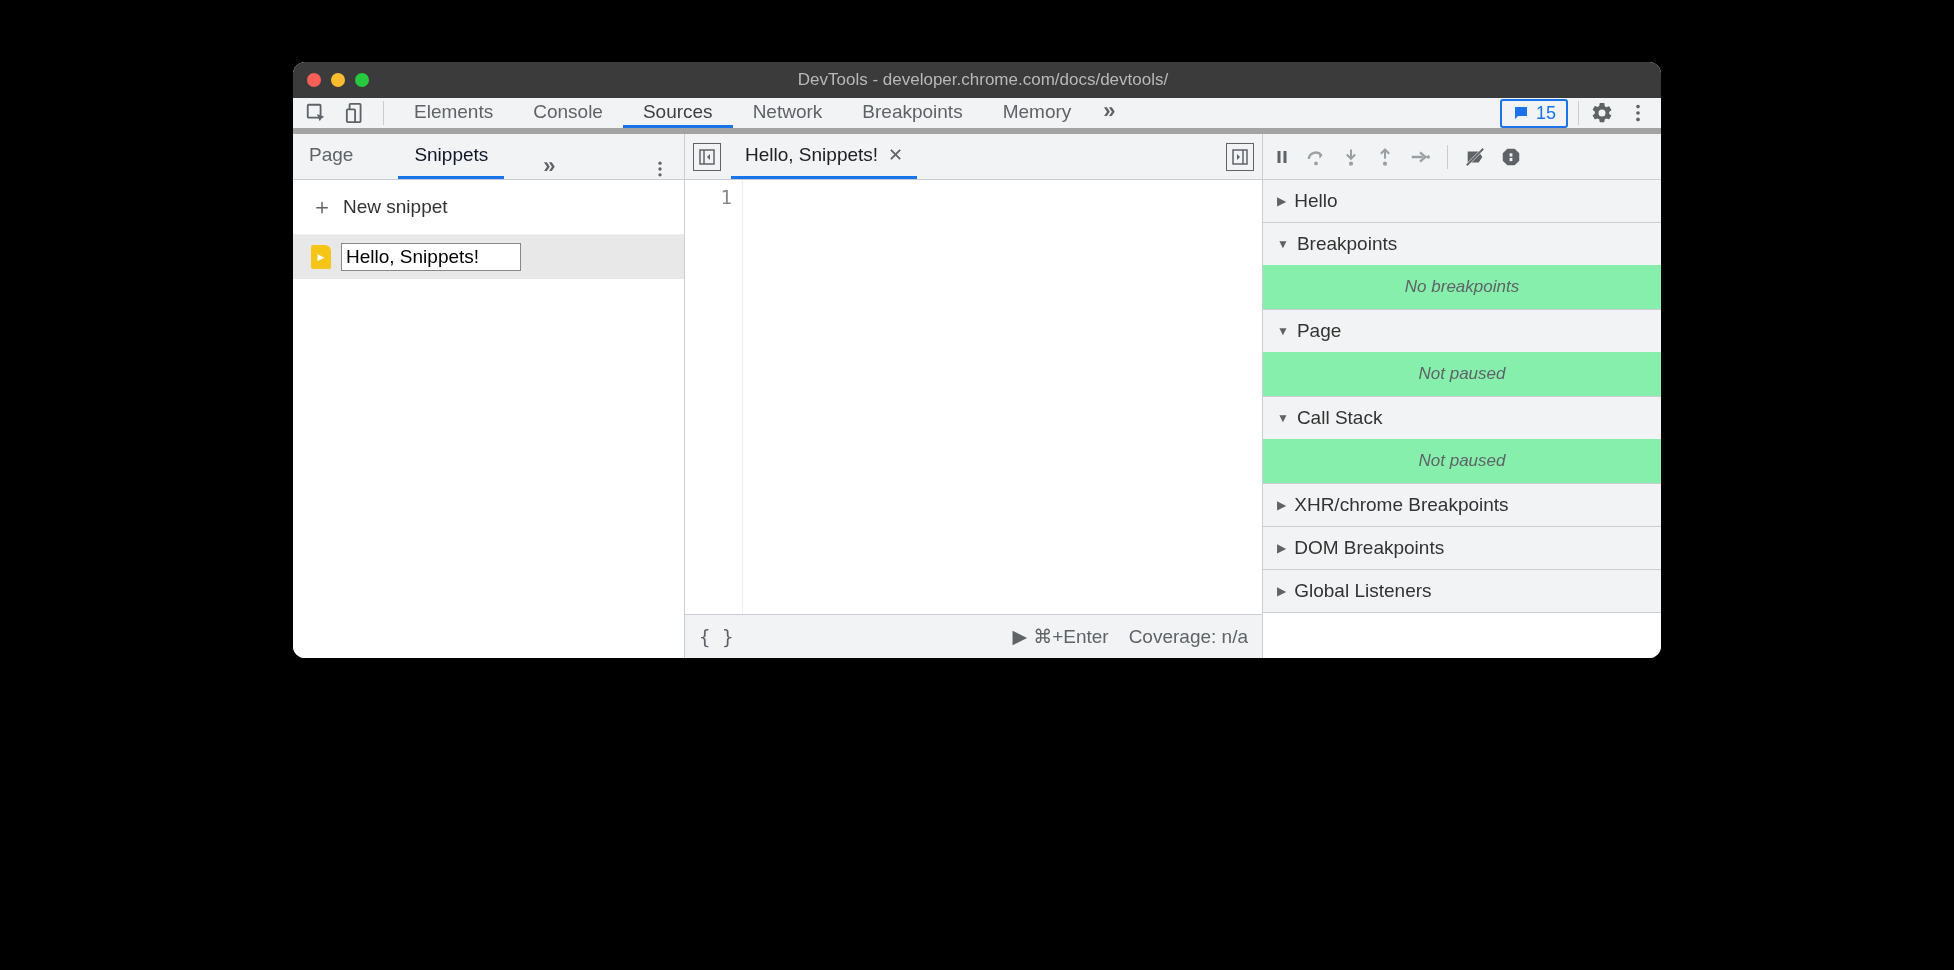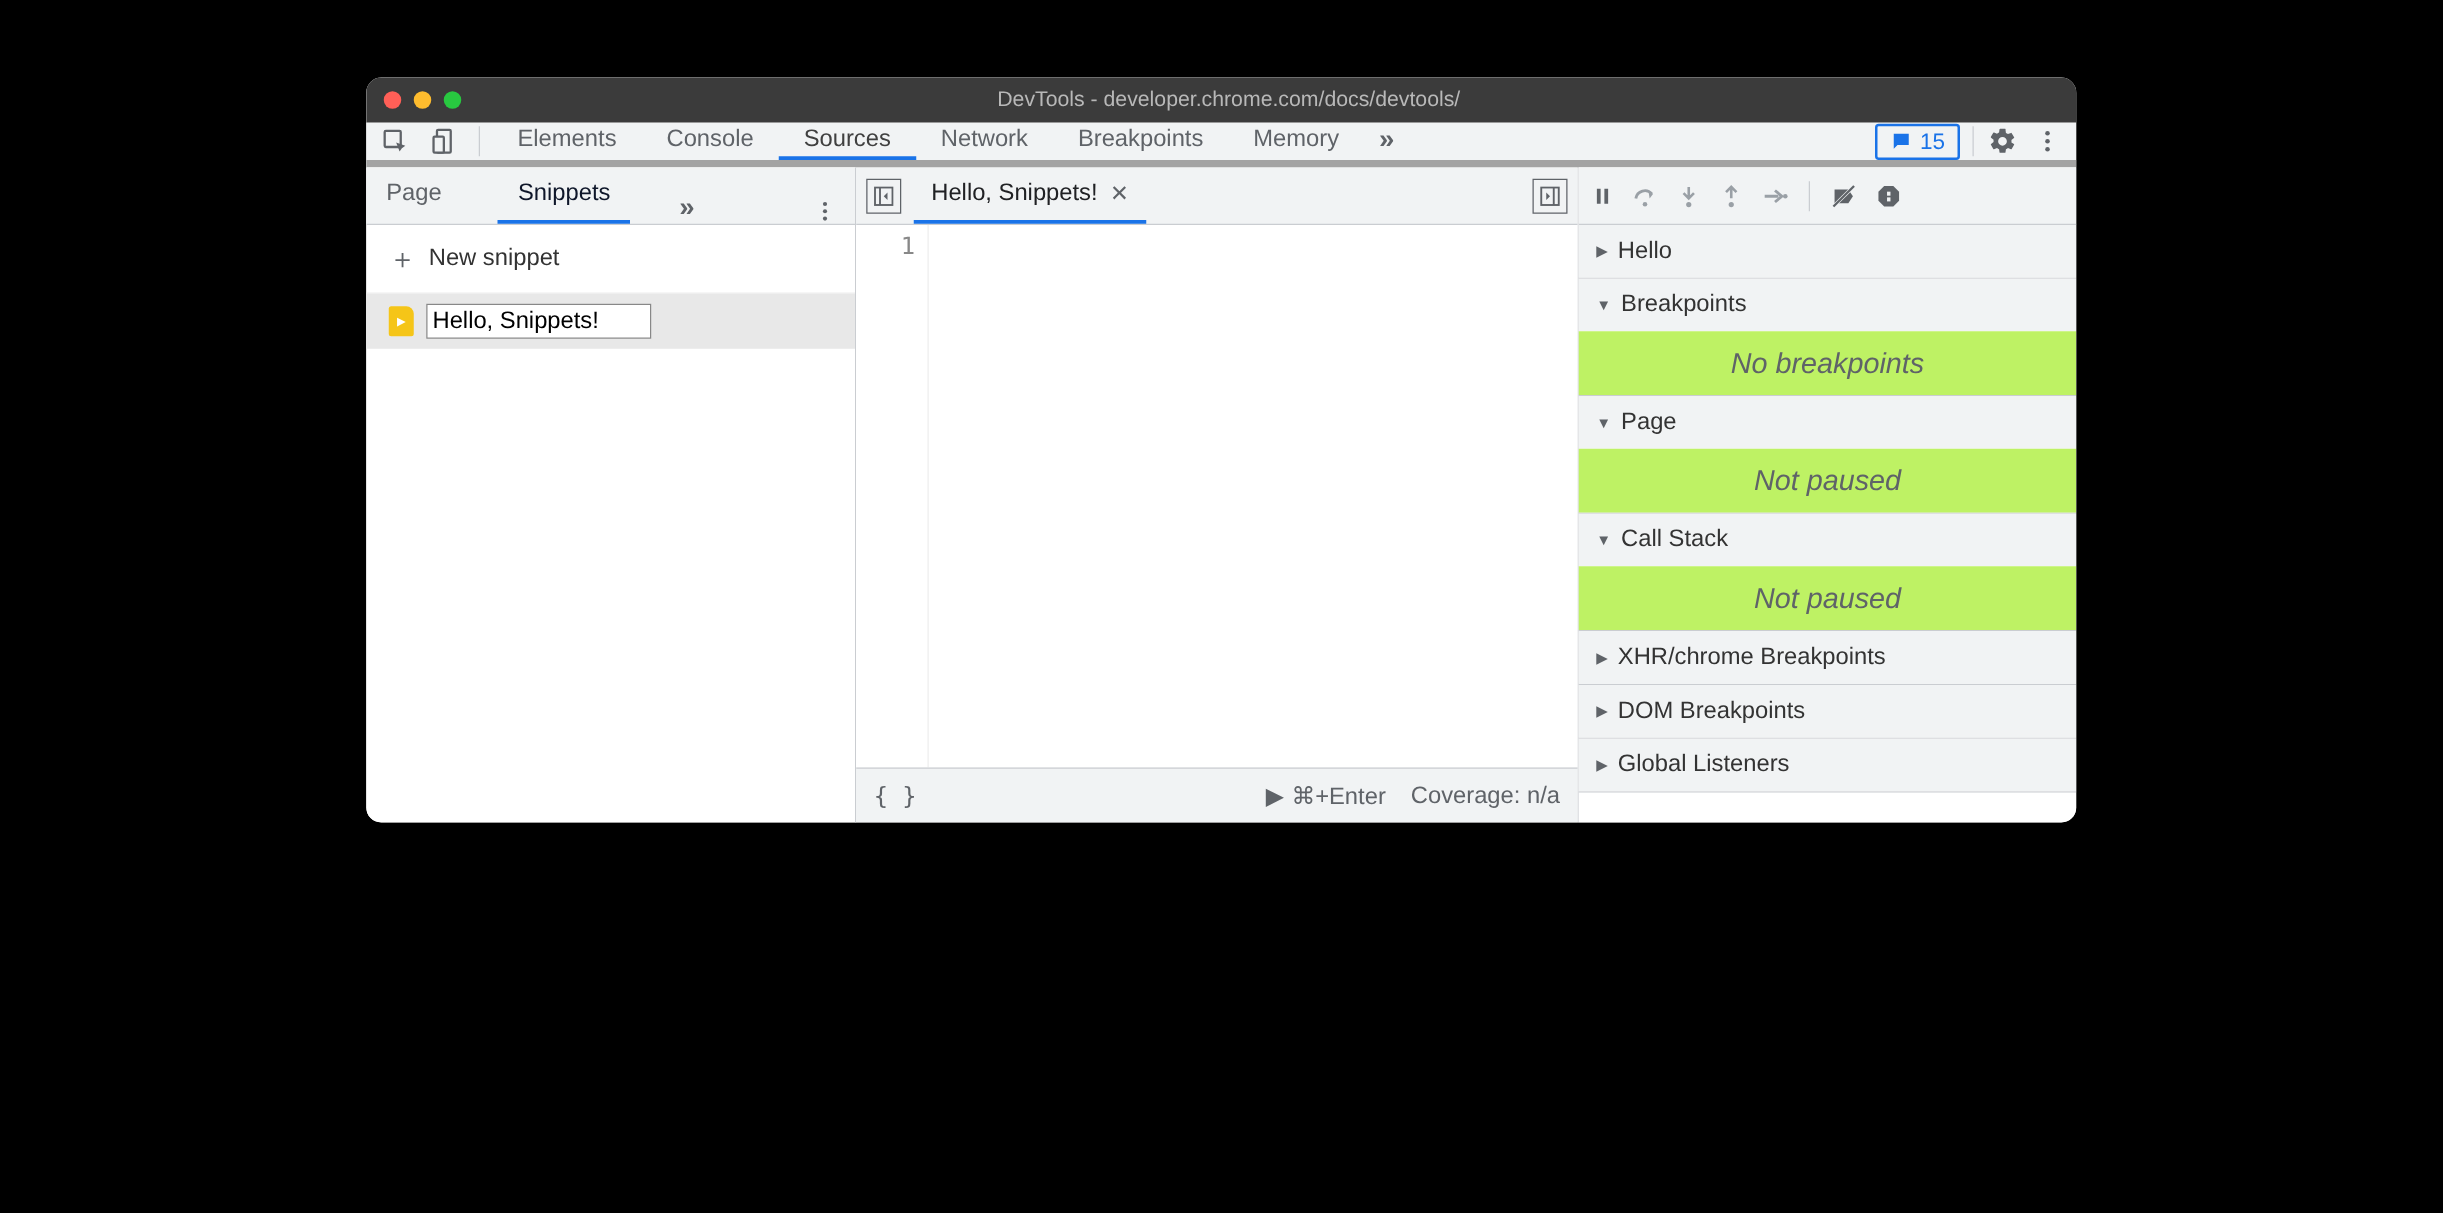--- a/index.html
+++ b/index.html
@@ -319,22 +319,22 @@
     align-items: center;
     gap: 8px;
     cursor: pointer;
   }
   .tri { font-size: 12px; color: #5f6368; }
   .section-body {
     padding: 12px 14px;
     text-align: center;
     font-style: italic;
     color: #5f6368;
-    font-size: 23px;
-    background: #bef264;
+    font-size: 17px;
+    background: #86efac;
   }
   svg { display: block; }
 </style>
 </head>
 <body>
 
 <div class="window">
 
   <div class="titlebar">
     <div class="traffic-lights">

